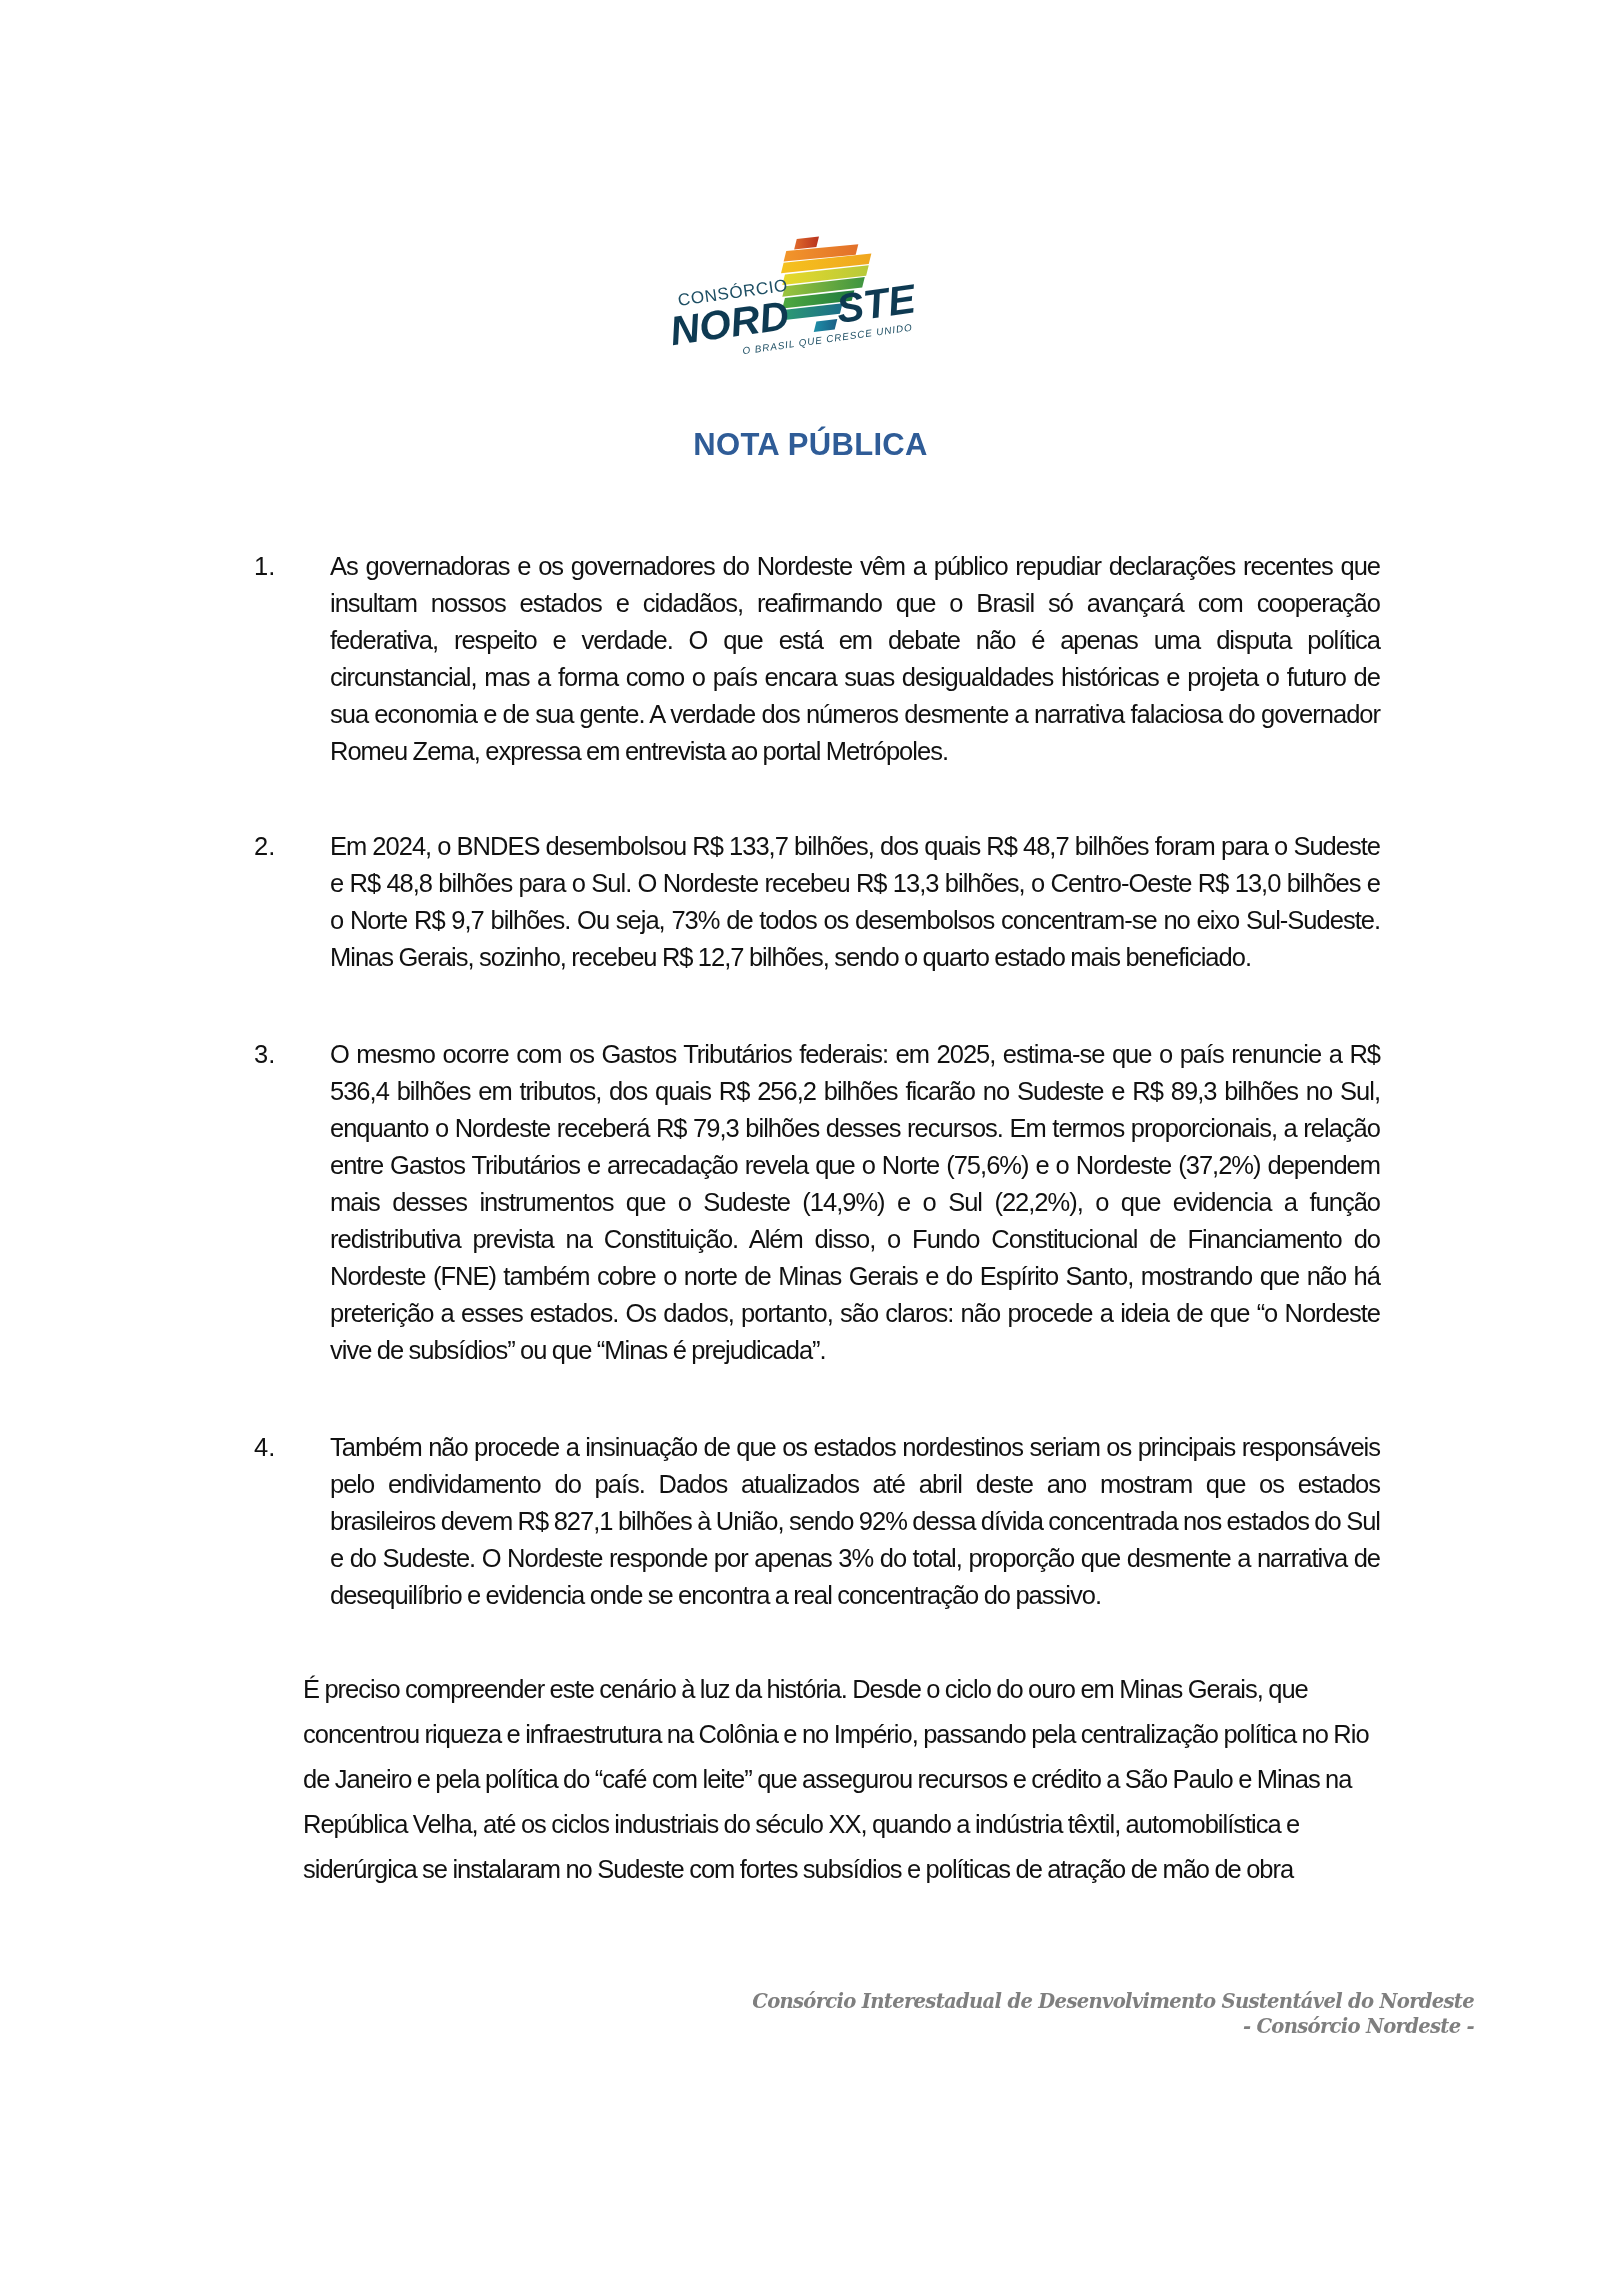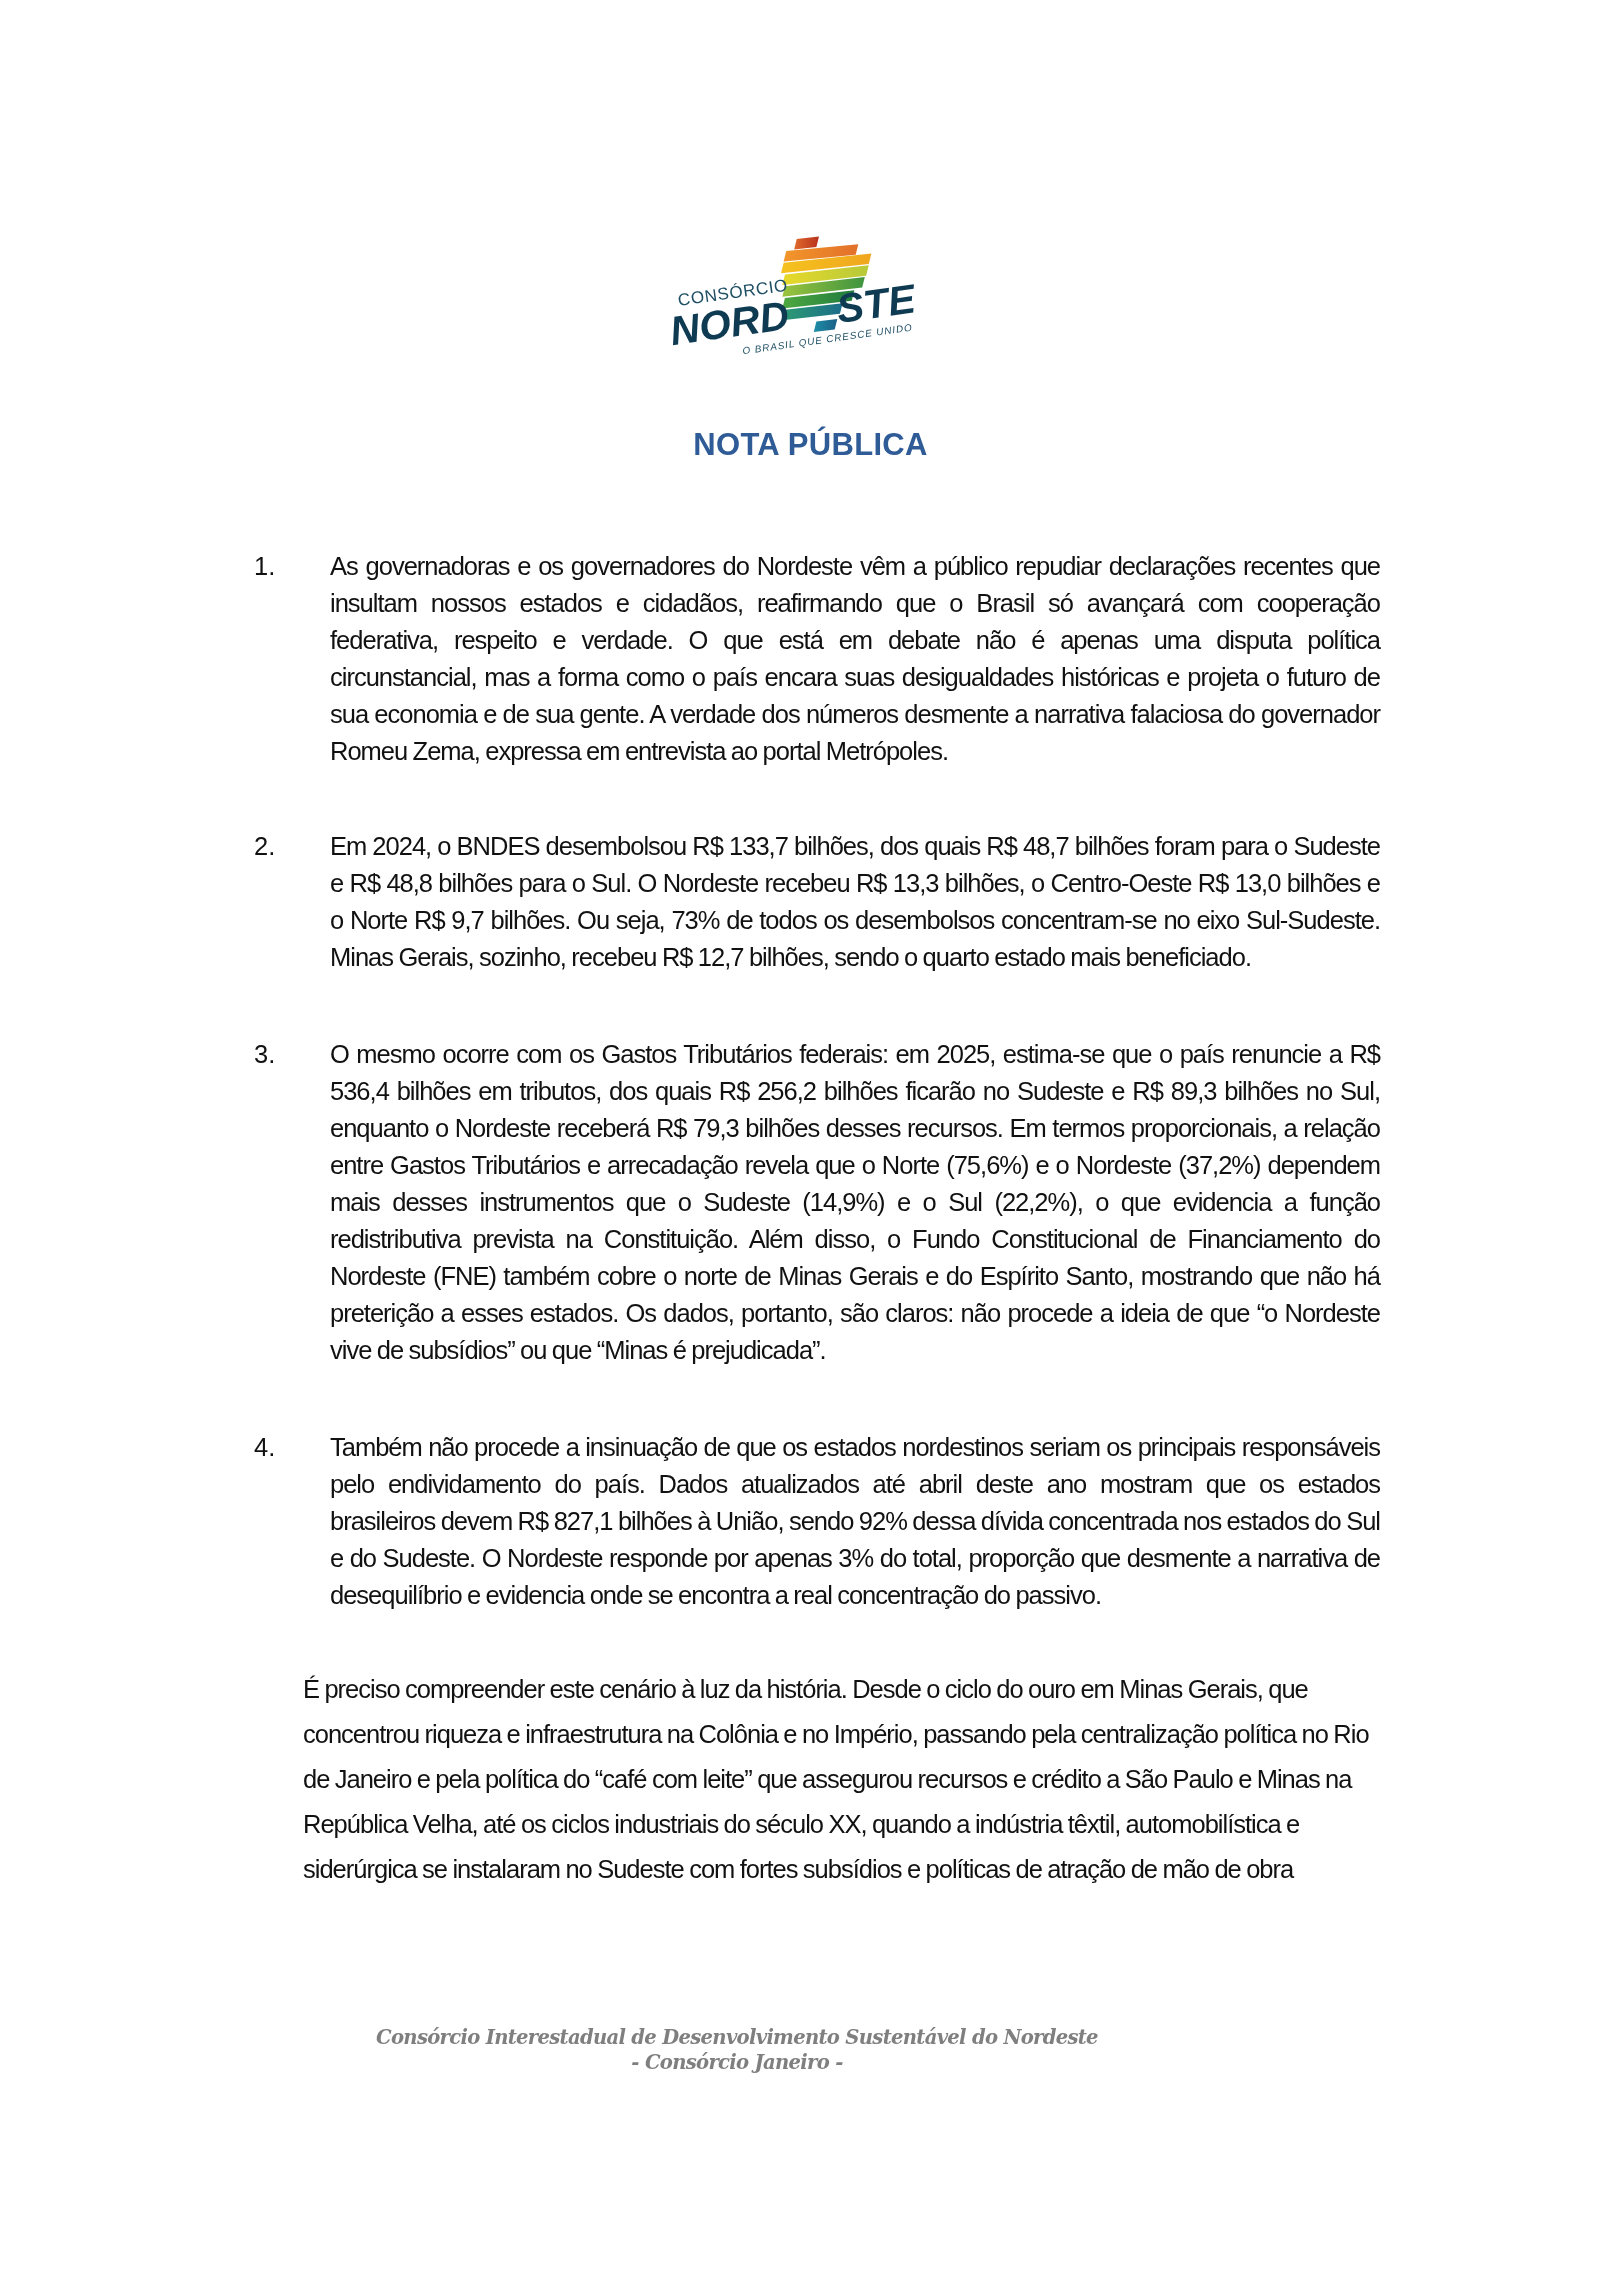--- a/index.html
+++ b/index.html
@@ -19,23 +19,23 @@
       font-family: "Liberation Sans", sans-serif;
       font-size: 25.5px; color: #111; line-height: 37px;
     }
     .item { position: absolute; left: 254px; width: 1126px; }
     .item .num { position: absolute; left: 0; top: 0; }
     .item .txt { margin-left: 76px; text-align: justify; letter-spacing: -1px; word-spacing: -0.7px; }
 
     .extra { position: absolute; left: 303px; width: 1073px; line-height: 45px; letter-spacing: -1px; word-spacing: -0.7px; }
 
     .footer {
-      position: absolute; left: 0; width: 1474px; top: 1989px; text-align: center;
+      position: absolute; left: 0; width: 1474px; top: 1989px; text-align: right;
       font-family: "DejaVu Serif", serif; font-style: italic; font-weight: bold;
-      font-size: 19.6px; color: #7F7F7F; line-height: 25px; letter-spacing: -0.7px; margin-top: 36px;
+      font-size: 19.6px; color: #7F7F7F; line-height: 25px; letter-spacing: -0.7px;
     }
   </style>
 </head>
 <body>
 
 <div class="page">
 
   <div class="logo">
     <svg viewBox="0 0 420 200">
       <defs>
@@ -108,17 +108,17 @@
 
   <div class="item body-text" style="top: 1429px;">
     <span class="num">4.</span>
     <div class="txt">Também não procede a insinuação de que os estados nordestinos seriam os principais responsáveis pelo endividamento do país. Dados atualizados até abril deste ano mostram que os estados brasileiros devem R$ 827,1 bilhões à União, sendo 92% dessa dívida concentrada nos estados do Sul e do Sudeste. O Nordeste responde por apenas 3% do total, proporção que desmente a narrativa de desequilíbrio e evidencia onde se encontra a real concentração do passivo.</div>
   </div>
 
   <div class="extra body-text" style="top: 1667px;">É preciso compreender este cenário à luz da história. Desde o ciclo do ouro em Minas Gerais, que concentrou riqueza e infraestrutura na Colônia e no Império, passando pela centralização política no Rio de Janeiro e pela política do “café com leite” que assegurou recursos e crédito a São Paulo e Minas na República Velha, até os ciclos industriais do século XX, quando a indústria têxtil, automobilística e siderúrgica se instalaram no Sudeste com fortes subsídios e políticas de atração de mão de obra</div>
 
   <div class="footer">
     <div>Consórcio Interestadual de Desenvolvimento Sustentável do Nordeste</div>
-    <div>- Consórcio Janeiro -</div>
+    <div>- Consórcio Nordeste -</div>
   </div>
 
 </div>
 
 
 </body></html>

